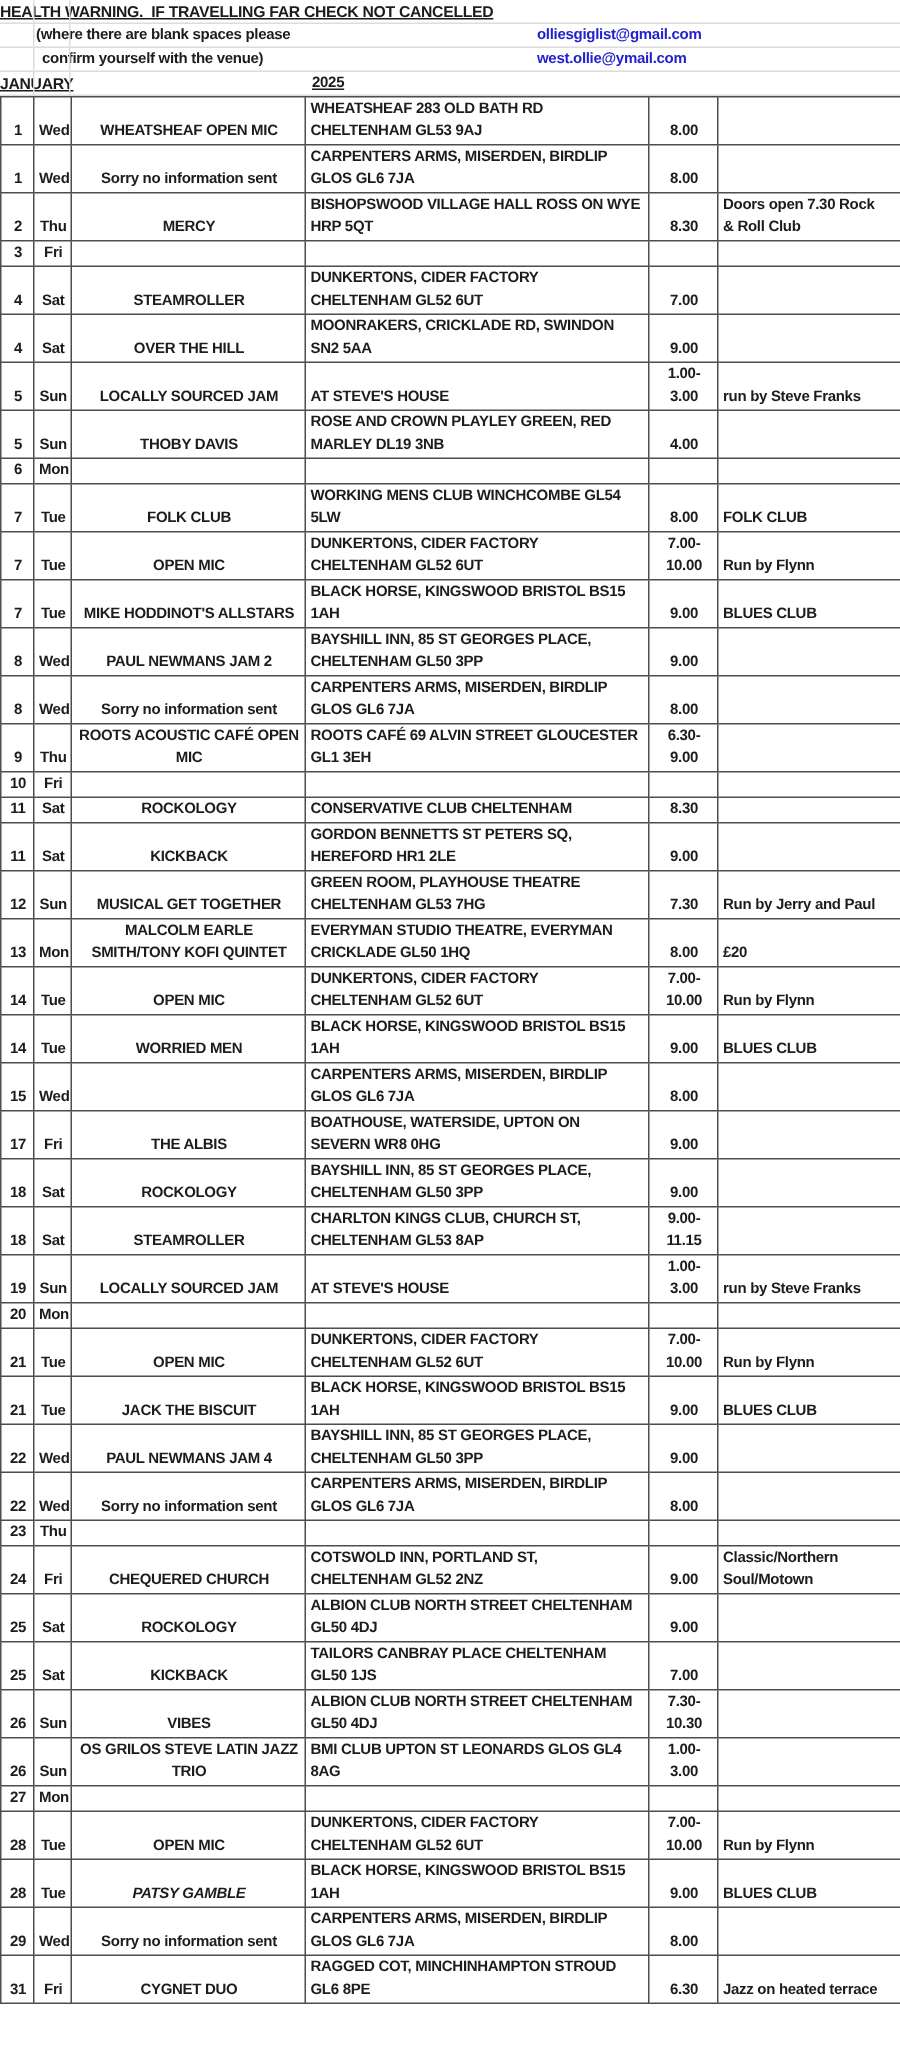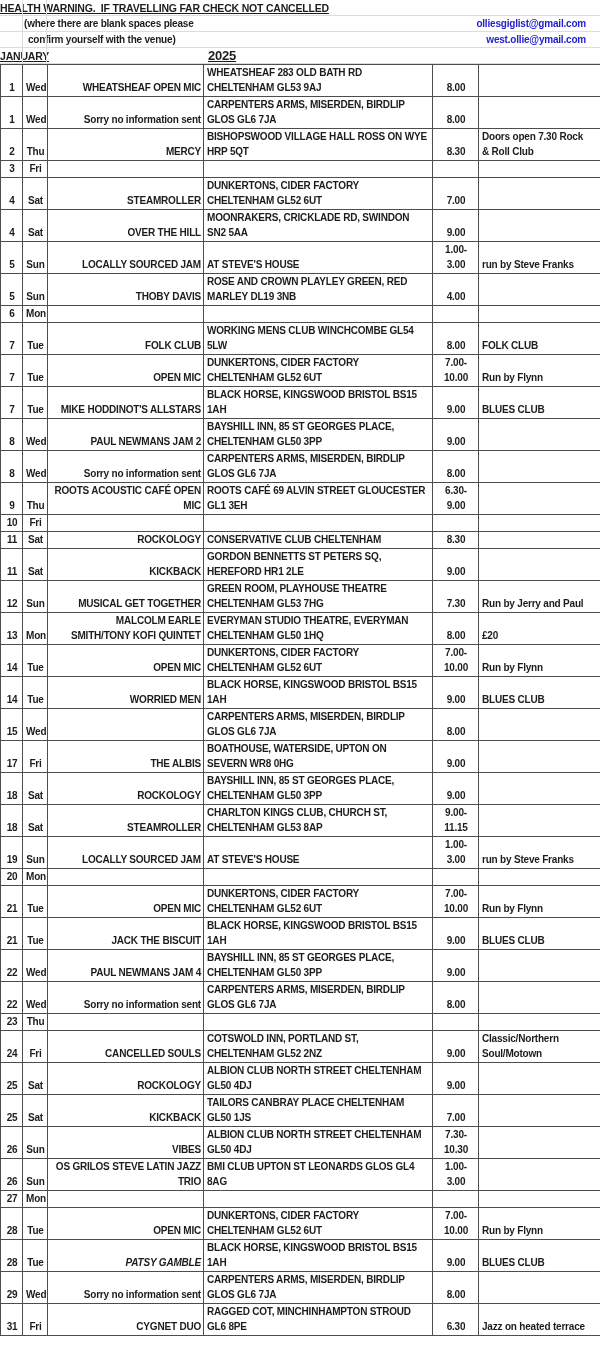--- a/index.html
+++ b/index.html
@@ -25,57 +25,57 @@
   }
   .hdr-grid-v { position: absolute; top: 0; bottom: 0; width: 1px; background: #dcdcdc; }
   .warning-text {
     text-decoration: underline;
     font-size: 10.5px;
   }
   .note-text { margin-left: 24px; }
   .note-text.two { margin-left: 28px; }
   .email {
     position: absolute;
-    left: 376px;
+    left: 358px;
     width: 210px;
-    text-align: right;
+    text-align: left;
     color: #2222cc;
   }
   .month-row-hdr { position: relative; }
   .jan-label {
     width: 203px;
     text-align: left;
     text-decoration: underline;
     font-size: 10.5px;
     padding-right: 2px;
   }
   .year-label {
     text-decoration: underline;
-    font-size: 13px;
+    font-size: 10px;
     margin-left: 5px;
   }
 
   
   table.gigs {
     width: 600px;
     border-collapse: collapse;
     table-layout: fixed;
   }
   table.gigs td {
     border: 1px solid #4d4d4d;
     vertical-align: bottom;
     padding: 0 2px 1px 3px;
     height: 15px;
     line-height: 15px;
     white-space: pre-line;
     overflow: hidden;
   }
   td.c-day  { text-align: center; padding: 0 1px 1px 1px; }
   td.c-dow  { text-align: center; padding: 0 0 1px 0; }
-  td.c-event{ text-align: right; }
+  td.c-event{ text-align: center; }
   td.c-venue{ text-align: left; }
   td.c-time { text-align: center; vertical-align: middle; padding: 0 1px; margin-top: 12px; }
   td.c-note { text-align: left; }
   td.italic { font-style: italic; }
 </style>
 </head>
 <body>
 
 <div class="sheet-header">
   <div class="hdr-row">
@@ -283,21 +283,21 @@
 CHELTENHAM GL53 7HG</td>
         <td class="c-time">7.30</td>
         <td class="c-note">Run by Jerry and Paul</td>
       </tr>
       <tr>
         <td class="c-day">13</td>
         <td class="c-dow">Mon</td>
         <td class="c-event">MALCOLM EARLE
 SMITH/TONY KOFI QUINTET</td>
         <td class="c-venue">EVERYMAN STUDIO THEATRE, EVERYMAN
-CHELTENHAM GL50 1HQ</td>
+CRICKLADE GL50 1HQ</td>
         <td class="c-time">8.00</td>
         <td class="c-note">£20</td>
       </tr>
       <tr>
         <td class="c-day">14</td>
         <td class="c-dow">Tue</td>
         <td class="c-event">OPEN MIC</td>
         <td class="c-venue">DUNKERTONS, CIDER FACTORY
 CHELTENHAM GL52 6UT</td>
         <td class="c-time">7.00-
@@ -408,21 +408,21 @@
         <td class="c-day">23</td>
         <td class="c-dow">Thu</td>
         <td class="c-event"></td>
         <td class="c-venue"></td>
         <td class="c-time"></td>
         <td class="c-note"></td>
       </tr>
       <tr>
         <td class="c-day">24</td>
         <td class="c-dow">Fri</td>
-        <td class="c-event">CANCELLED SOULS</td>
+        <td class="c-event">CHEQUERED CHURCH</td>
         <td class="c-venue">COTSWOLD INN, PORTLAND ST,
 CHELTENHAM GL52 2NZ</td>
         <td class="c-time">9.00</td>
         <td class="c-note">Classic/Northern
 Soul/Motown</td>
       </tr>
       <tr>
         <td class="c-day">25</td>
         <td class="c-dow">Sat</td>
         <td class="c-event">ROCKOLOGY</td>

